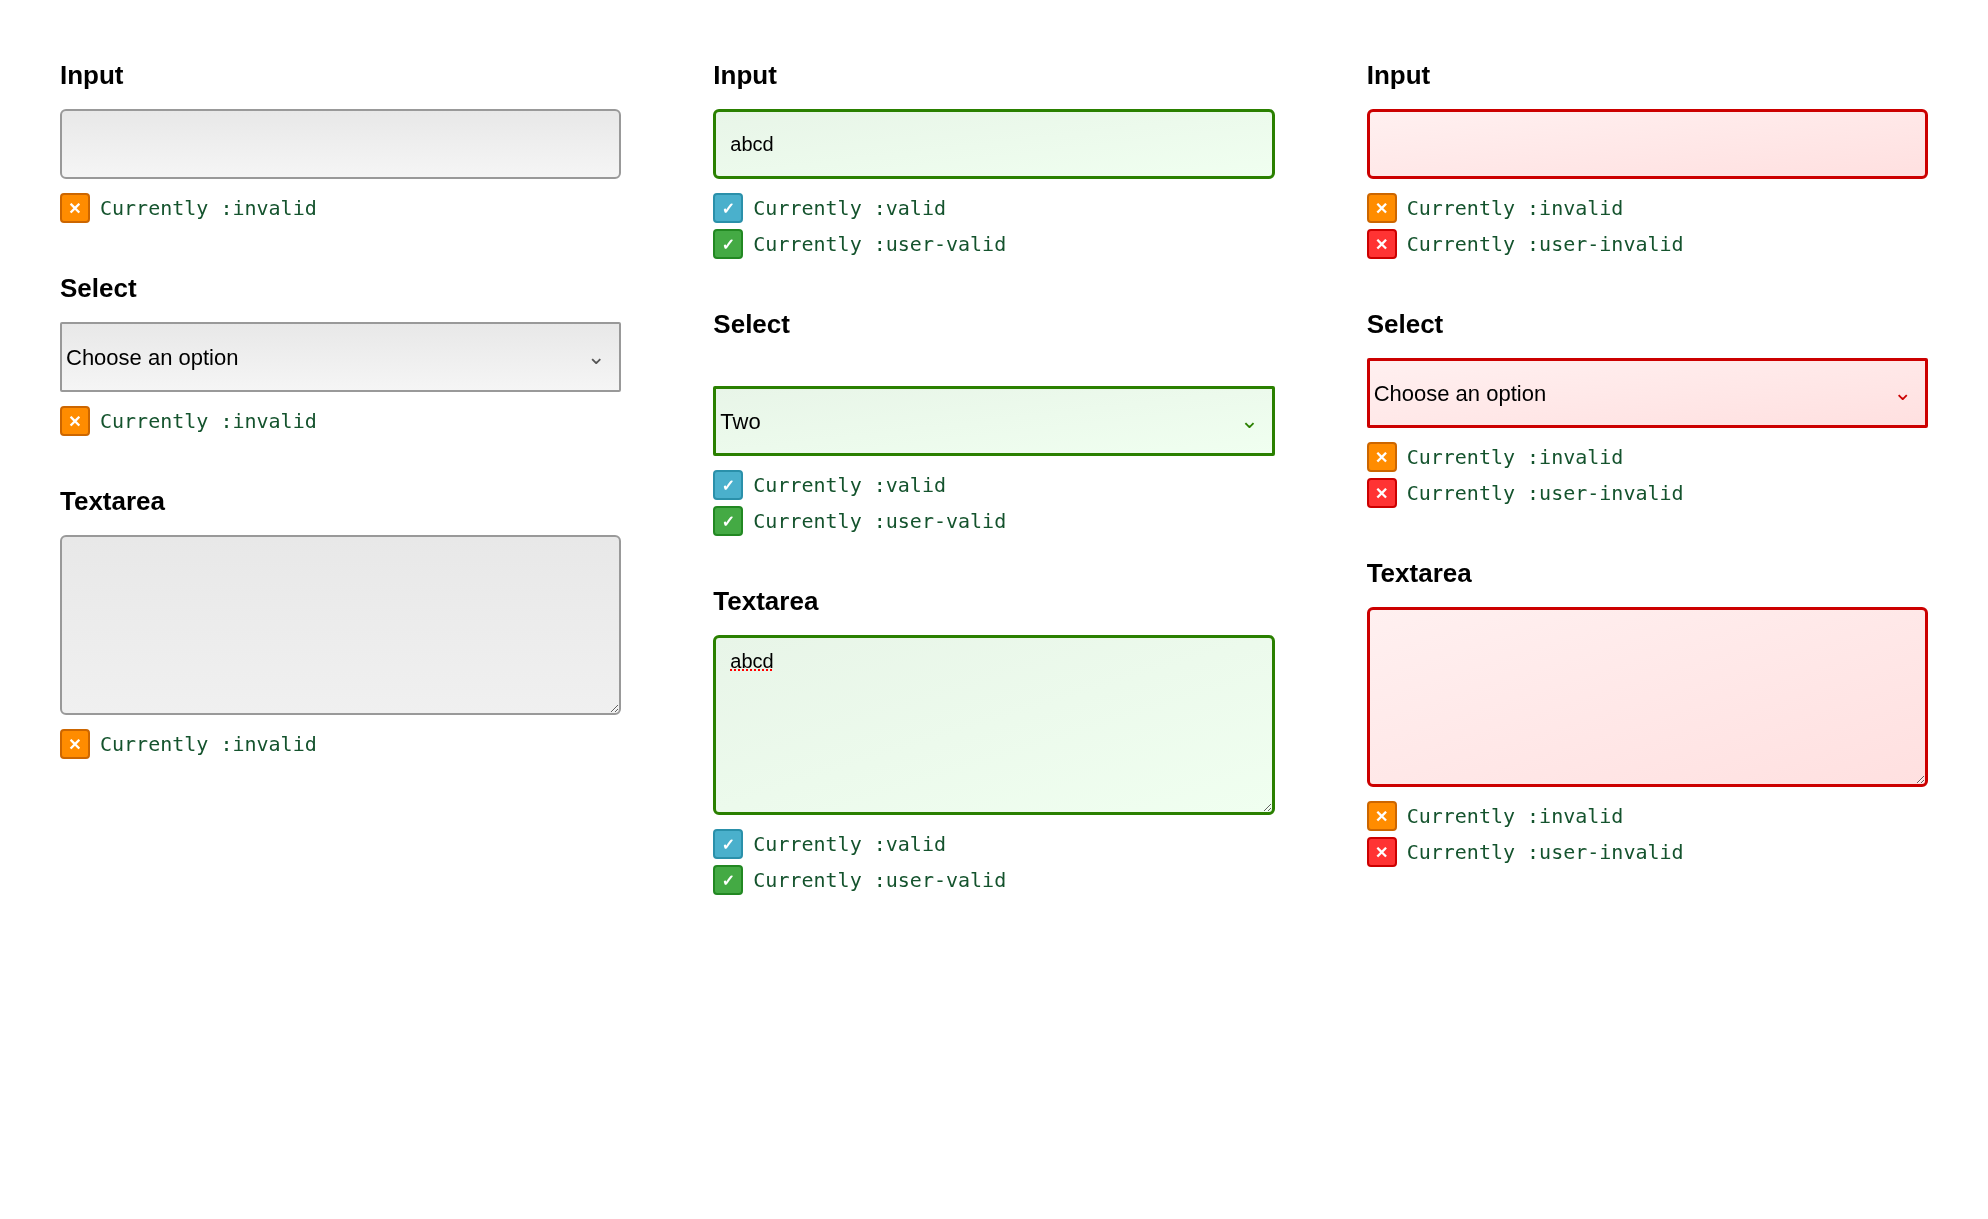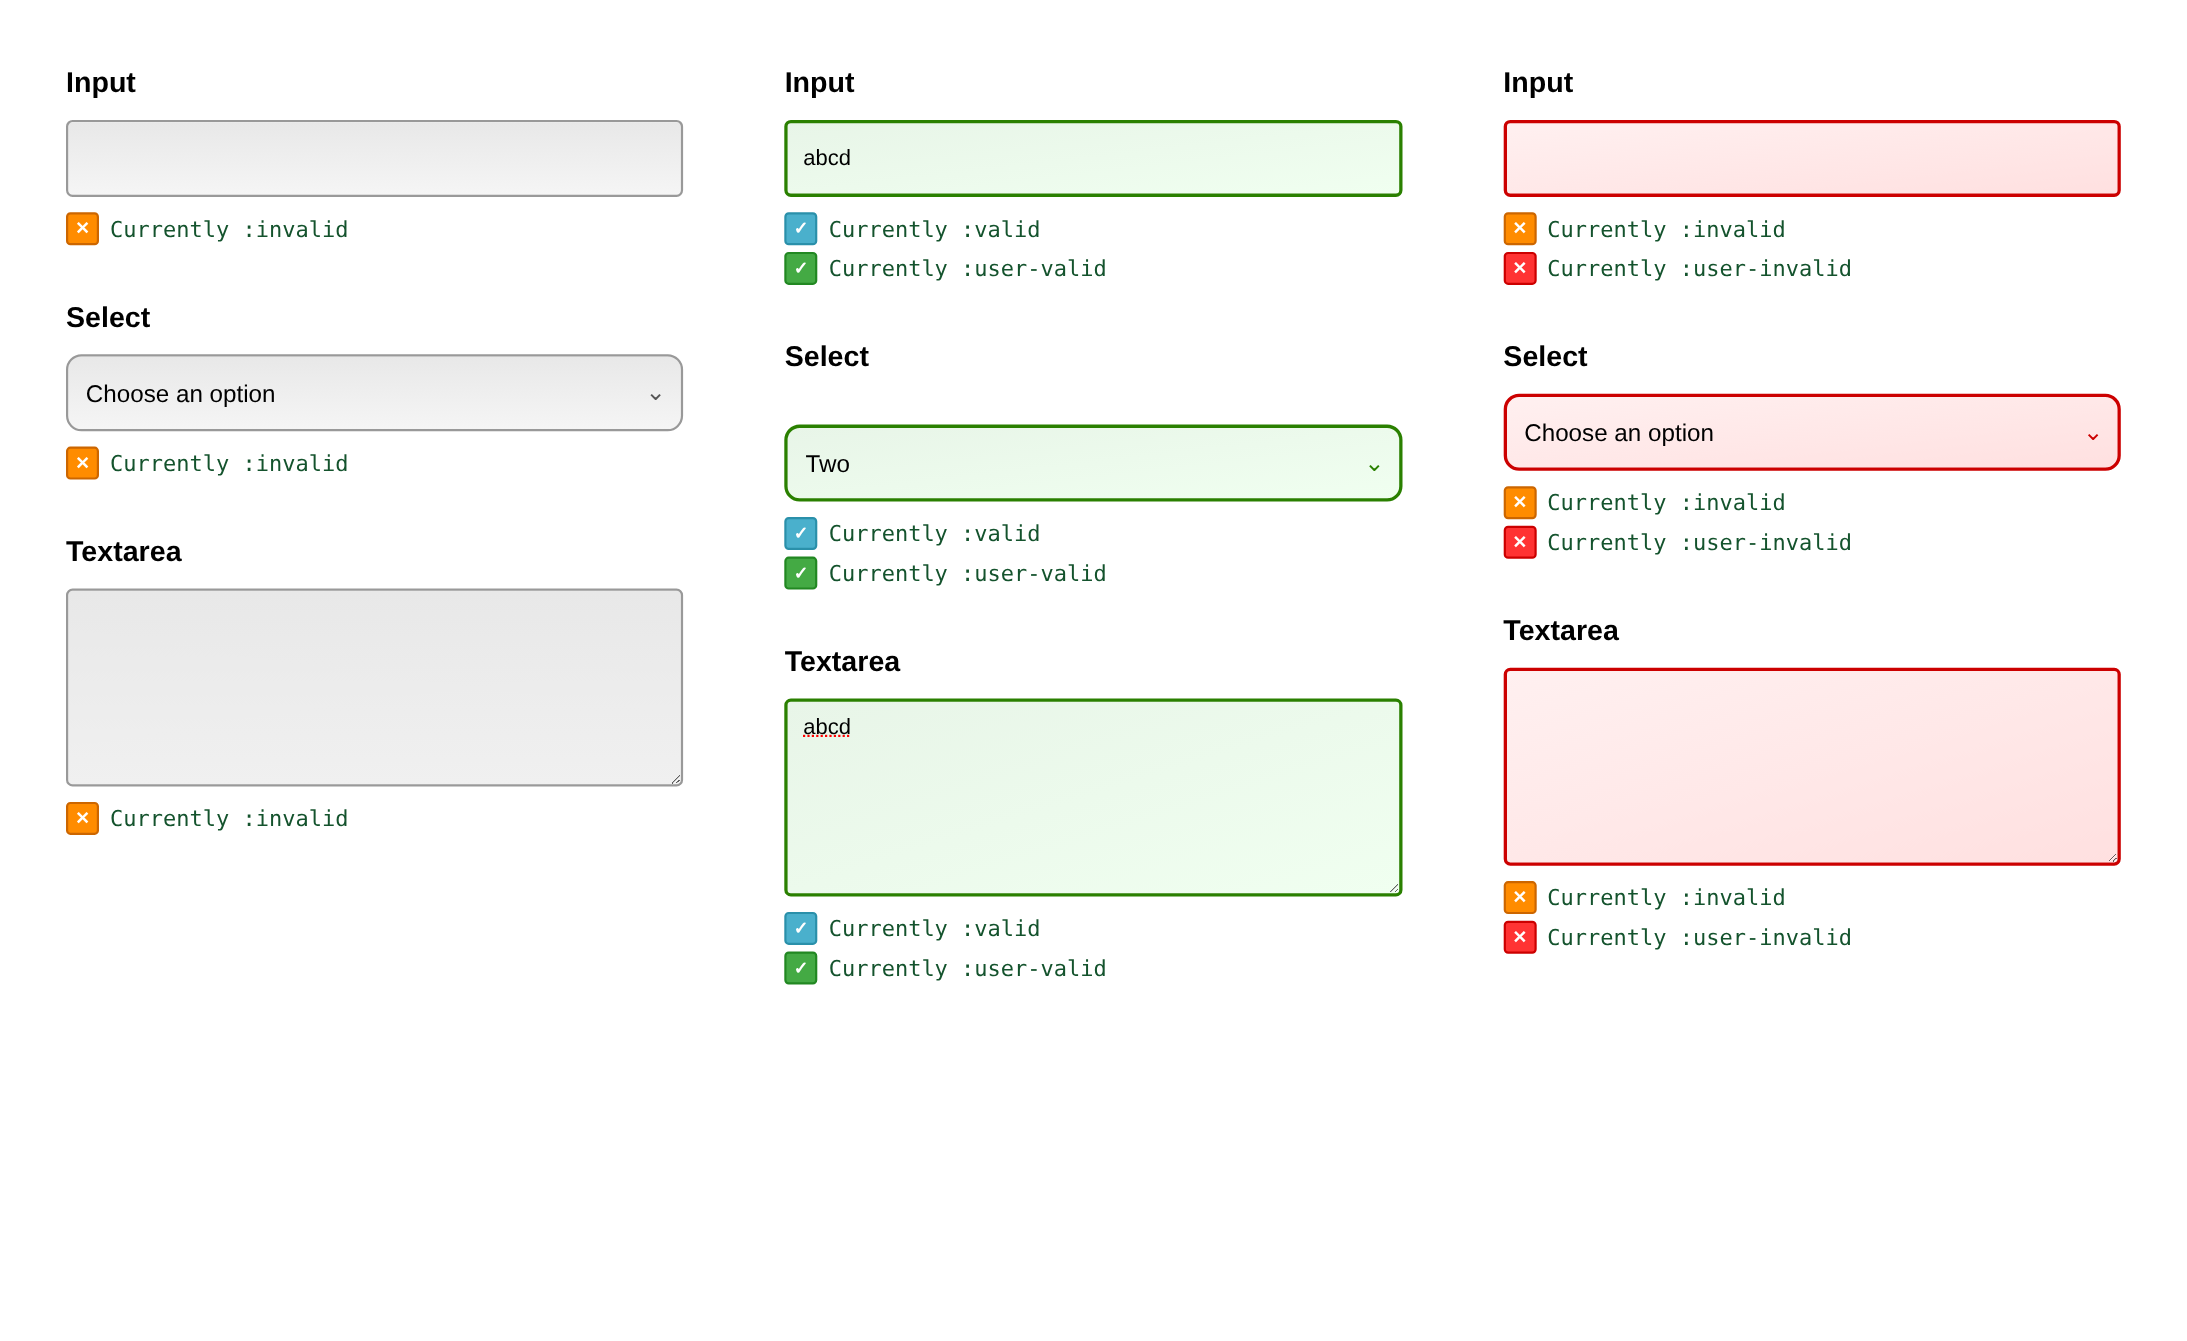--- a/index.html
+++ b/index.html
@@ -60,22 +60,22 @@
     
     .select-wrapper {
       position: relative;
       width: 100%;
     }
 
     .field-select {
       width: 100%;
       height: 70px;
       font-size: 22px;
-      padding: 10px 50px 10px 16px;
-      border-radius: 14px;
+      padding: 10px 50px 10px 4px;
+      border-radius: 2px;
       outline: none;
       appearance: none;
       -webkit-appearance: none;
       cursor: pointer;
       display: block;
     }
 
     .field-select.neutral {
       background: linear-gradient(to bottom, #e8e8e8, #f5f5f5);
       border: 2px solid #999;

